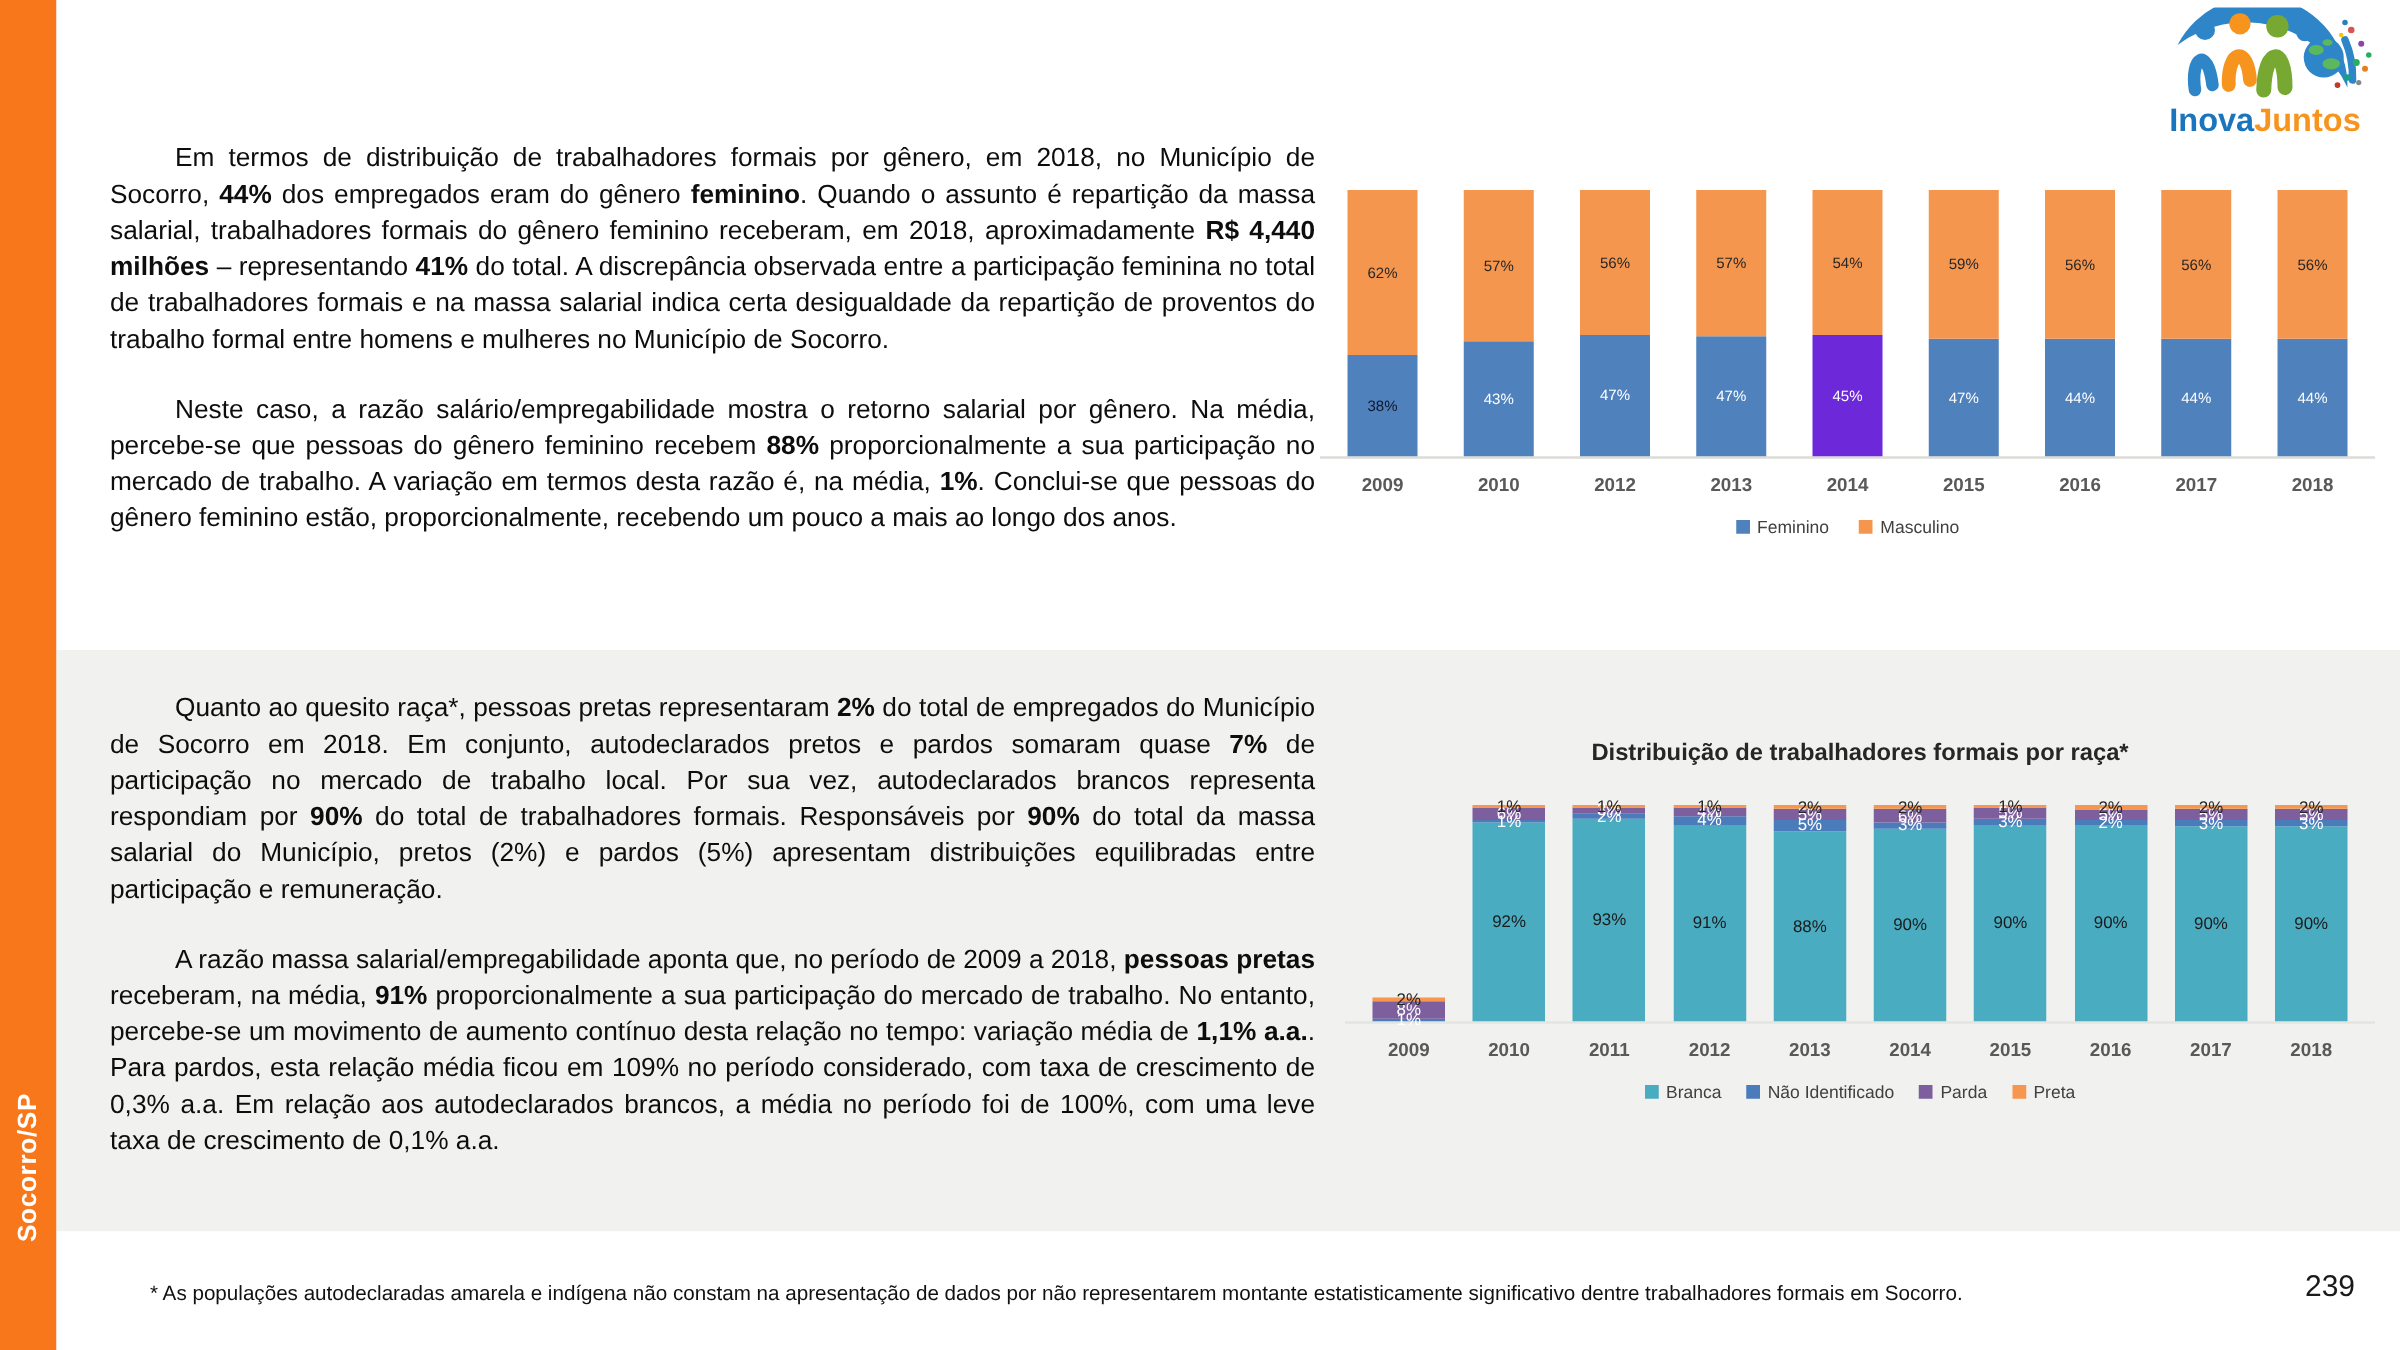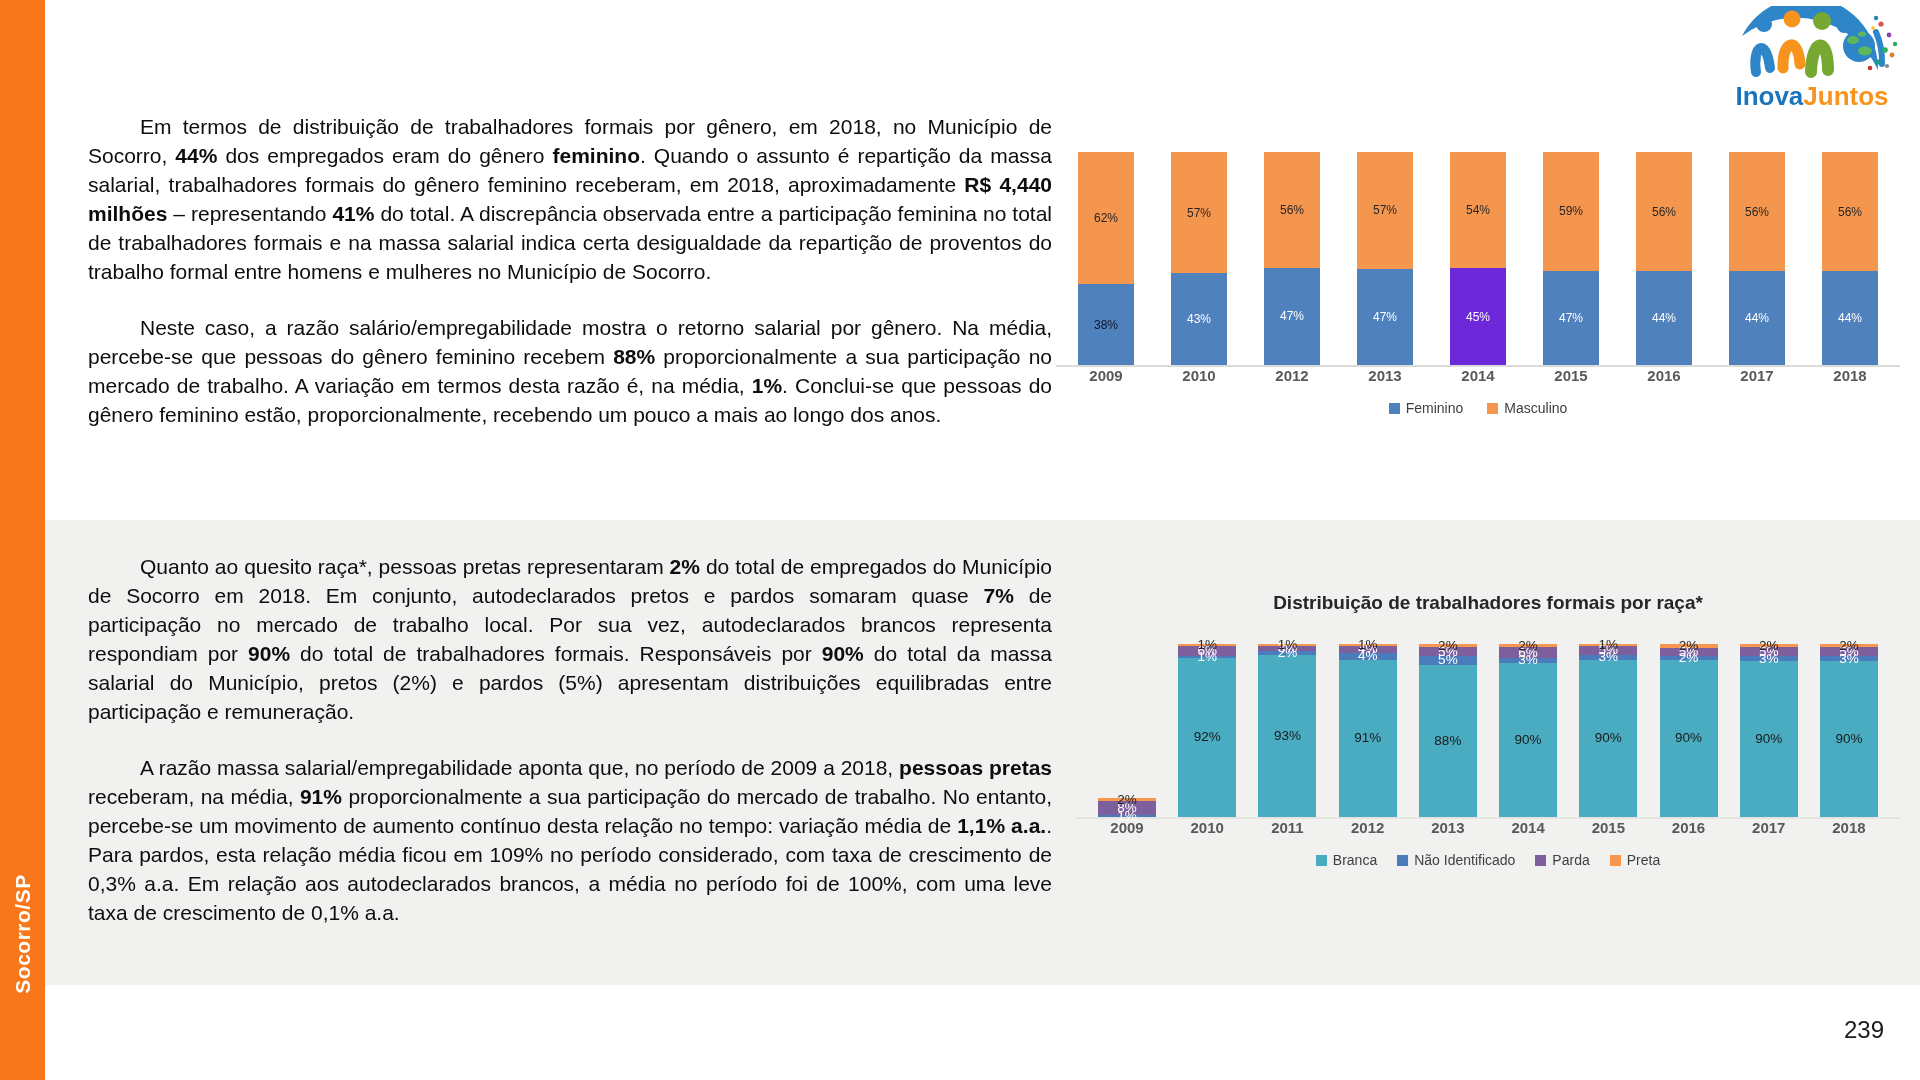--- a/index.html
+++ b/index.html
@@ -27,21 +27,21 @@
 
   
   .chart { position:absolute; }
   .chart-title { text-align:center; font-weight:bold; font-size:19px; color:#262626; }
   .plot { display:flex; justify-content:space-between; align-items:flex-end;
           border-bottom:2px solid #DBDBD8; padding:0 22px; }
   .bar { display:flex; flex-direction:column-reverse; height:100%; }
   .seg { position:relative; width:100%; }
   .seglab { position:absolute; left:50%; top:50%; transform:translate(-50%,-50%);
             white-space:nowrap; line-height:1; z-index:2; }
-  .xlabels { display:flex; justify-content:space-between; padding:0 22px; }
+  .xlabels { display:flex; justify-content:space-between; padding:0 22px; margin-top:13px; }
   .xlab { text-align:center; font-weight:bold; color:#595959; font-size:15px; }
   .legend { display:flex; justify-content:center; margin-top:16px; color:#404040; font-size:14px; }
   .legitem { display:inline-flex; align-items:center; }
   .swatch { width:11px; height:11px; display:inline-block; margin-right:6px; }
 
   #chart-gender { left:1056px; top:130px; width:844px; }
   #chart-gender .plot { height:215px; margin-top:22px; }
   #chart-gender .bar { width:56px; }
   #chart-gender .seglab { font-size:12px; }
   #chart-gender .xlab { width:56px; }
@@ -389,15 +389,16 @@
           <span class="swatch" style="background: rgb(125, 95, 158);"></span>
           <span>Parda</span>
         </span>
         <span class="legitem">
           <span class="swatch" style="background: rgb(247, 150, 78);"></span>
           <span>Preta</span>
         </span>
       </div>
   </div>
 
+  <div class="footnote">* As populações autodeclaradas amarela e indígena não constam na apresentação de dados por não representarem montante estatisticamente significativo dentre trabalhadores formais em Socorro.</div>
   <div class="page-number">239</div>
 
 </div>
 
 </body></html>

